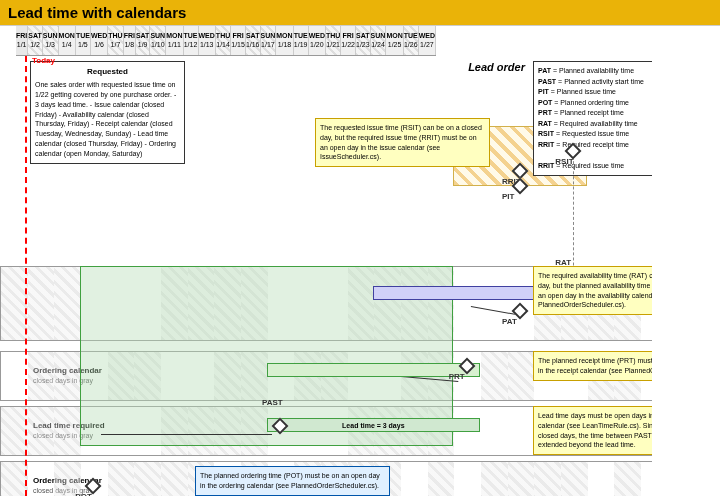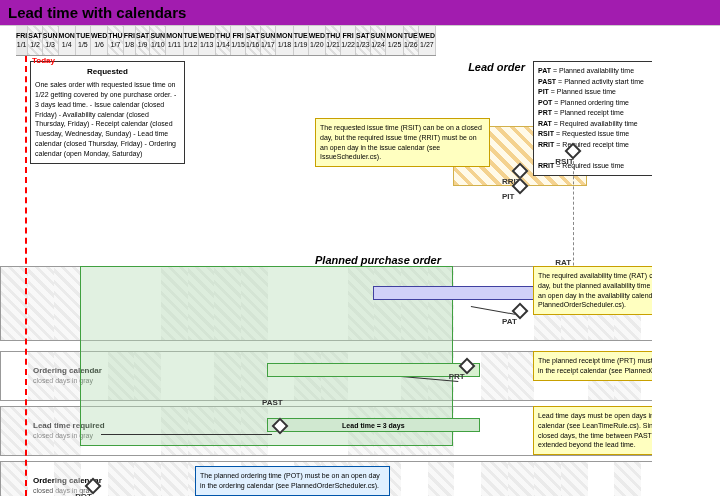--- a/index.html
+++ b/index.html
@@ -3,21 +3,21 @@
   <meta charset="utf-8">
   <style>
     * { box-sizing: border-box; margin: 0; padding: 0; }
     body { font-family: Arial, sans-serif; background: #fff; width: 720px; height: 502px; overflow: hidden; }
 
     #page-title {
       font-size: 15px;
       font-weight: bold;
       padding: 4px 8px;
       border-bottom: 1px solid #ccc;
-      background: #a21caf;
+      background: #eab308;
     }
 
     .main-container {
       display: flex;
       width: 652px;
       height: 470px;
       position: relative;
       overflow: hidden;
       padding-left: 16px;
     }
@@ -324,21 +324,20 @@
 - Ordering calendar (open Monday, Saturday)</div>
     </div>
 
     <div class="sales-order-label" style="top:5px;right:195px;">Lead order</div>
 
     <div class="legend-box" id="legend-box"><div><strong>PAT</strong> = Planned availability time</div><div><strong>PAST</strong> = Planned activity start time</div><div><strong>PIT</strong> = Planned issue time</div><div><strong>POT</strong> = Planned ordering time</div><div><strong>PRT</strong> = Planned receipt time</div><div><strong>RAT</strong> = Required availability time</div><div><strong>RSIT</strong> = Requested issue time</div><div><strong>RRIT</strong> = Required receipt time</div><br><div><strong>RRIT</strong> = Required issue time</div></div>
 
 
     <div class="note-box" style="top:62px;left:315px;width:175px;" id="rsit-note-box">The requested issue time (RSIT) can be on a closed day, but the required issue time (RRIT) must be on an open day in the issue calendar (see IssueScheduler.cs).</div>
 
-    <div class="ppo-label" style="top:198px;left:315px;">Planned purchase order</div>
 
     <div class="calendar-row" style="top:210px;height:75px;left:0;right:0;" id="avail-cal-row">
     <div class="striped-bg" style="position: absolute; top: 0px; bottom: 0px; left: 0px; width: 26.6667px; opacity: 0.4;"></div>
         <div class="striped-bg" style="position: absolute; top: 0px; bottom: 0px; left: 26.6667px; width: 26.6667px; opacity: 0.4;"></div>
         <div class="striped-bg" style="position: absolute; top: 0px; bottom: 0px; left: 53.3333px; width: 26.6667px; opacity: 0.4;"></div>
         <div class="striped-bg" style="position: absolute; top: 0px; bottom: 0px; left: 160px; width: 26.6667px; opacity: 0.4;"></div>
         <div class="striped-bg" style="position: absolute; top: 0px; bottom: 0px; left: 186.667px; width: 26.6667px; opacity: 0.4;"></div>
         <div class="striped-bg" style="position: absolute; top: 0px; bottom: 0px; left: 213.333px; width: 26.6667px; opacity: 0.4;"></div>
         <div class="striped-bg" style="position: absolute; top: 0px; bottom: 0px; left: 240px; width: 26.6667px; opacity: 0.4;"></div>
         <div class="striped-bg" style="position: absolute; top: 0px; bottom: 0px; left: 346.667px; width: 26.6667px; opacity: 0.4;"></div>

